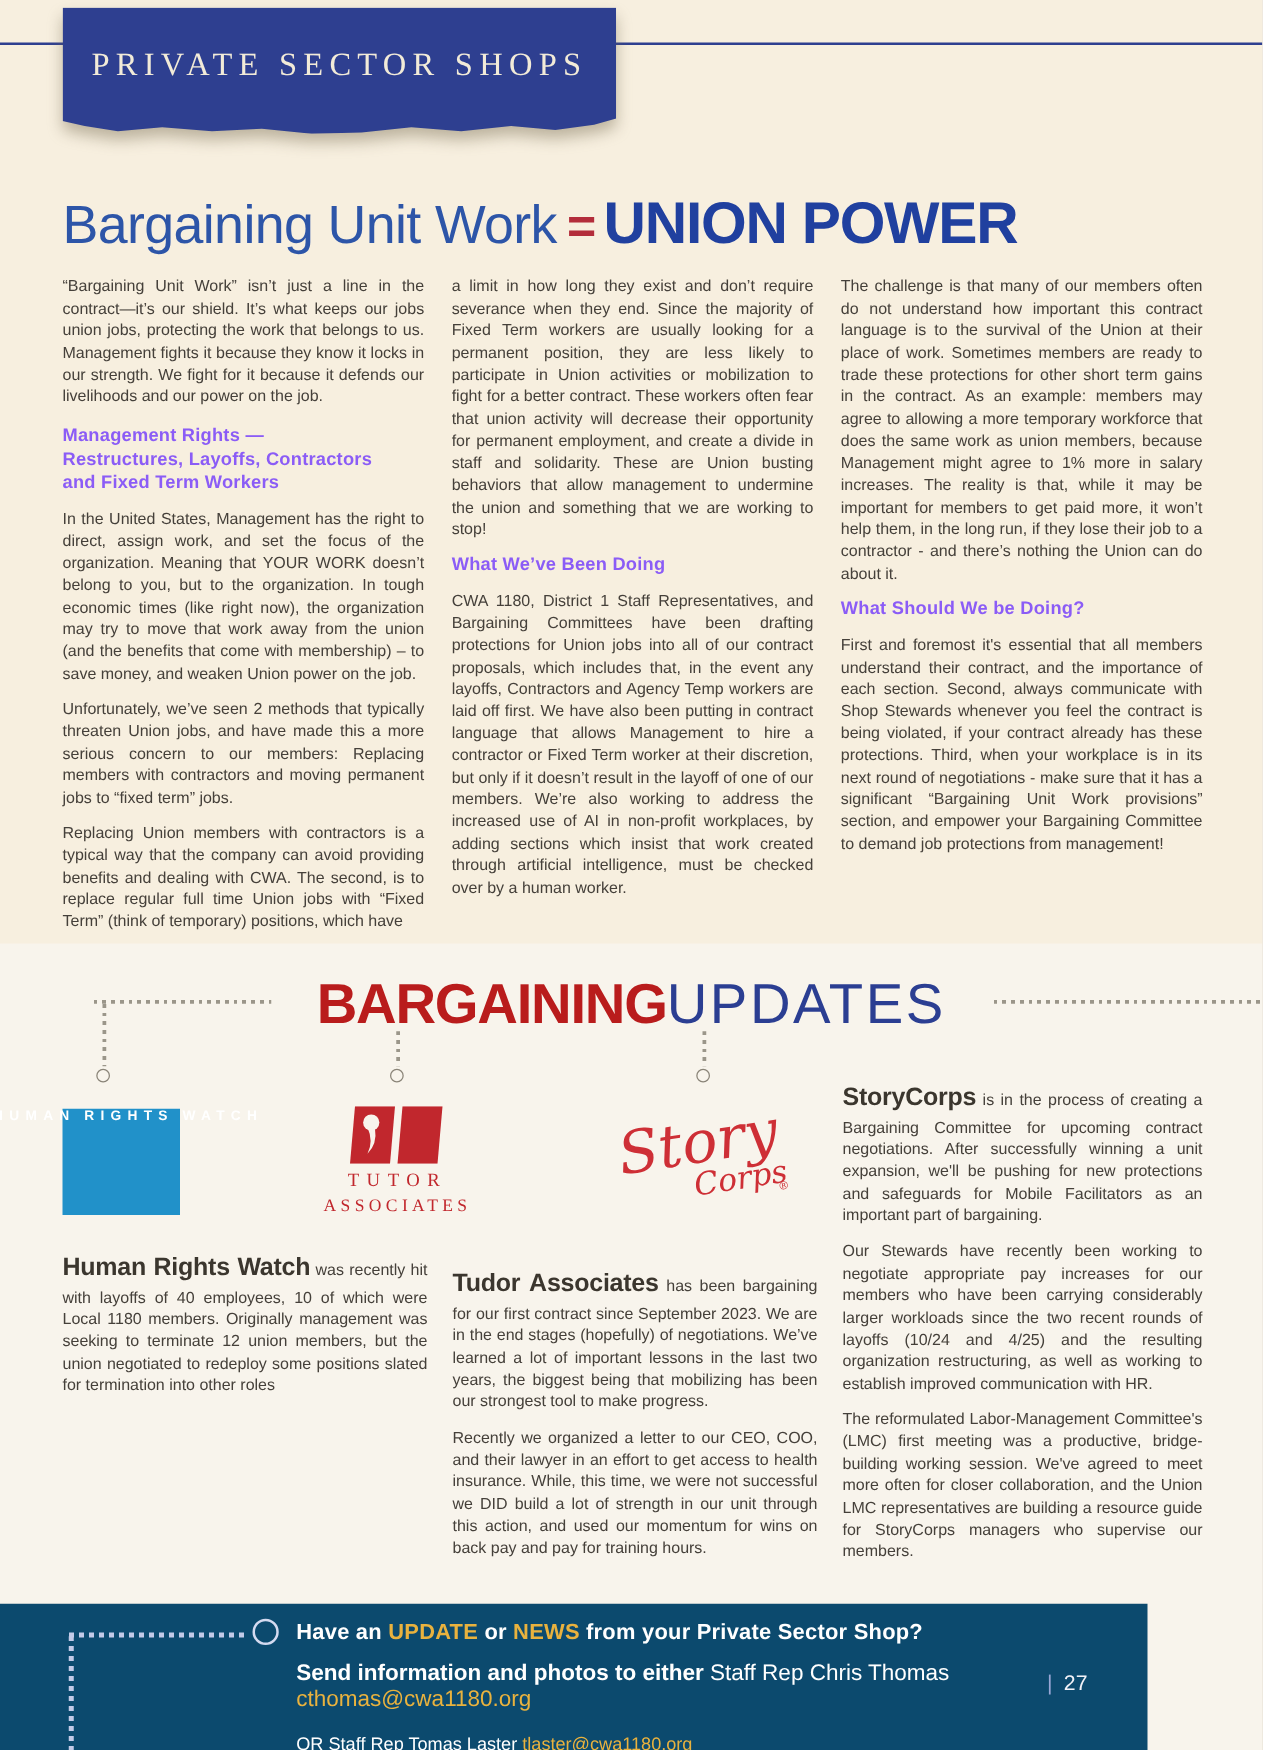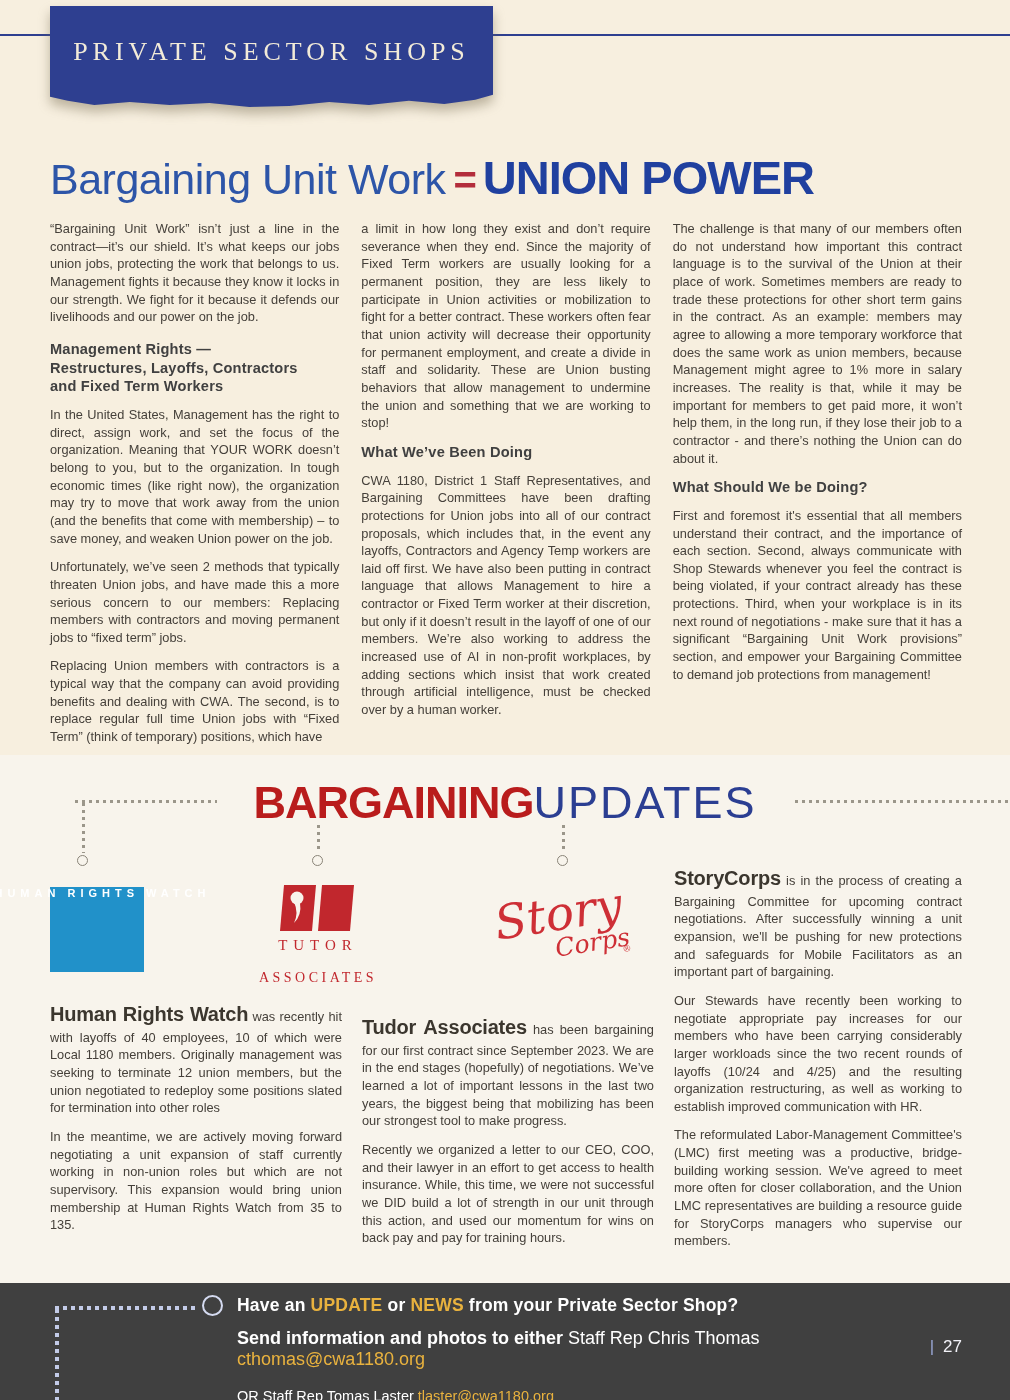--- a/index.html
+++ b/index.html
@@ -24,21 +24,21 @@
   }
   .headline { position:absolute; top:150px; left:50px; width:930px; white-space:nowrap; }
   .hl-1 { font-size:43px; font-weight:400; color:#2d55a8; letter-spacing:-0.5px; }
   .hl-eq { font-size:40px; font-weight:800; color:#b32d3b; margin:0 6px 0 8px; }
   .hl-2 { font-size:47px; font-weight:800; color:#20409f; letter-spacing:-1px; }
 
   .columns { position:absolute; top:220px; left:50px; width:912px; display:flex; gap:22px;justify-content:space-between; }
   .col { width:290px; font-size:12.8px; line-height:1.38; color:#45403a; text-align:justify; }
   .col p { margin-bottom:11px; }
   .col h3 {
-    font-size:14.6px; line-height:1.28; color:#404040;
+    font-size:14.6px; line-height:1.28; color:#8b5cf6;
     margin:14px 0 10px; white-space:pre-line; letter-spacing:.2px;
   }
   .col h3.tight { margin-top:6px; }
 
   
   .updates { position:absolute; top:755px; left:0; width:1010px; height:528px; background:#f8f4ec; }
   .updates-heading { position:absolute; top:22px; left:0; width:100%; text-align:center; white-space:nowrap; }
   .uh-bold { font-size:45px; font-weight:800; color:#b91c1c; letter-spacing:-1px; }
   .uh-light { font-size:45px; font-weight:400; color:#2b3e92; letter-spacing:2px; }
   .dots-h { position:absolute; height:3px; background-image:repeating-linear-gradient(90deg,#9b968a 0 3px,transparent 3px 7px); }
@@ -55,34 +55,34 @@
 
   .hrw-logo {
     position:absolute; left:50px; top:132px; width:94px; height:85px;
     background:#2191c9; color:#ffffff; display:flex; flex-direction:row;
     justify-content:center; gap:7px; padding-left:11px;
   }
   .hrw-line { font-size:11px; font-weight:bold; letter-spacing:5px; }
 
   .tutor-logo { position:absolute; left:246px; top:130px; width:144px; text-align:center; color:#c1272d; }
   .tutor-mark { display:block; margin:0 auto 6px; }
-  .tutor-t1 { font-family:"Liberation Serif", serif; font-size:15px; letter-spacing:6px; margin-bottom:16px; }
+  .tutor-t1 { font-family:"Liberation Serif", serif; font-size:15px; letter-spacing:6px; margin-bottom:4px; }
   .tutor-t2 { font-family:"Liberation Serif", serif; font-size:14px; letter-spacing:3.5px; }
 
   .story-logo { position:absolute; left:490px; top:122px; width:155px; height:95px; }
 
   .ucol { position:absolute; width:292px; font-size:12.8px; line-height:1.38; color:#45403a; text-align:justify; }
   .ucol p { margin-bottom:11px; }
   #ucol1 { left:50px;  top:246px; }
   #ucol2 { left:362px; top:246px;margin-top:13px; }
   #ucol3 { left:674px; top:110px; width:288px; }
   .lead { font-weight:bold; font-size:20px; color:#3b362e; letter-spacing:-0.2px; }
 
   
-  .footer { position:absolute; left:0; top:1283px; width:1010px; height:117px; background:#404040; color:#ffffff; }
+  .footer { position:absolute; left:0; top:1283px; width:918px; height:117px; background:#0c4a6e; color:#ffffff; }
   .f-dots-h { position:absolute; left:55px; top:23px; width:143px; height:4px; background-image:repeating-linear-gradient(90deg,#c3cbe8 0 4px,transparent 4px 8px); }
   .f-dots-v { position:absolute; left:55px; top:26px; width:4px; height:91px; background-image:repeating-linear-gradient(180deg,#c3cbe8 0 4px,transparent 4px 8px); }
   .f-node { position:absolute; left:202px; top:12px; width:21px; height:21px; border:2px solid #d4daf0; border-radius:50%; }
   .f-text { position:absolute; left:237px; top:12px; width:660px; }
   .f-line1 { font-size:17.5px; font-weight:bold; letter-spacing:.2px; }
   .f-line2 { font-size:18px; margin-top:12px; }
   .f-line3 { font-size:14.5px; margin-top:18px; }
   .f-bold { font-weight:bold; }
   .gold { color:#e9b23e; }
   a.gold { text-decoration:none; }
@@ -160,21 +160,20 @@
     <svg class="story-logo" width="155" height="95" viewBox="0 0 155 95">
       <g transform="rotate(-9 75 48)">
         <text x="6" y="52" font-family="DejaVu Serif, serif" font-style="italic" font-size="47" fill="#ce2f36">Story</text>
         <text x="62" y="78" font-family="DejaVu Serif, serif" font-style="italic" font-size="25" fill="#ce2f36">Corps</text>
         <text x="128" y="84" font-family="DejaVu Serif, serif" font-size="9" fill="#ce2f36">®</text>
       </g>
     </svg>
 
     <div class="ucol" id="ucol1">
       <p><span class="lead">Human Rights Watch</span><span> was recently hit with layoffs of 40 employees, 10 of which were Local 1180 members. Originally management was seeking to terminate 12 union members, but the union negotiated to redeploy some positions slated for termination into other roles</span></p>
-      <p>In the meantime, we are actively moving forward negotiating a unit expansion of staff currently working in non-union roles but which are not supervisory. This expansion would bring union membership at Human Rights Watch from 35 to 135.</p>
     </div>
 
     <div class="ucol" id="ucol2">
       <p><span class="lead">Tudor Associates</span><span> has been bargaining for our first contract since September 2023. We are in the end stages (hopefully) of negotiations. We’ve learned a lot of important lessons in the last two years, the biggest being that mobilizing has been our strongest tool to make progress.</span></p>
       <p>Recently we organized a letter to our CEO, COO, and their lawyer in an effort to get access to health insurance. While, this time, we were not successful we DID build a lot of strength in our unit through this action, and used our momentum for wins on back pay and pay for training hours.</p>
     </div>
 
     <div class="ucol" id="ucol3">
       <p><span class="lead">StoryCorps</span><span> is in the process of creating a Bargaining Committee for upcoming contract negotiations. After successfully winning a unit expansion, we'll be pushing for new protections and safeguards for Mobile Facilitators as an important part of bargaining.</span></p>
       <p>Our Stewards have recently been working to negotiate appropriate pay increases for our members who have been carrying considerably larger workloads since the two recent rounds of layoffs (10/24 and 4/25) and the resulting organization restructuring, as well as working to establish improved communication with HR.</p>

